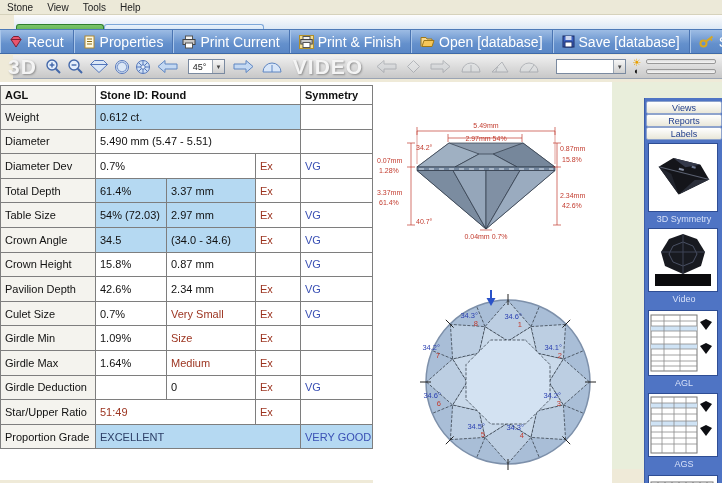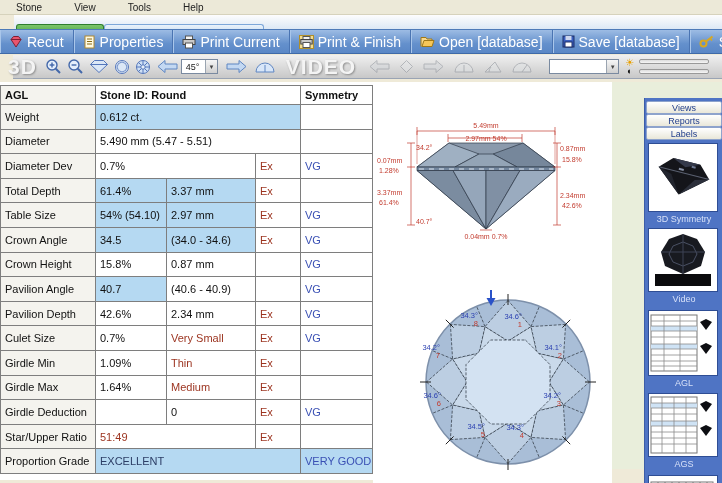--- a/index.html
+++ b/index.html
@@ -1,21 +1,21 @@
 <!DOCTYPE html>
 <html><head>
 <meta charset="utf-8">
 <style>
   html,body{margin:0;padding:0}
   body{width:722px;height:483px;position:relative;overflow:hidden;background:#efead8;
        font-family:"Liberation Sans",sans-serif;-webkit-font-smoothing:antialiased}
   
   #menubar{position:absolute;left:0;top:0;width:722px;height:14px;background:#ece9d8;
            border-bottom:1px solid #d6d2bc;display:flex;align-items:center;font-size:10px;color:#222}
-  .menu-item{padding:0 16px;cursor:default}
+  .menu-item{padding:0 7px;cursor:default}
   
   #tabrow{position:absolute;left:14px;top:15px;width:722px;height:22px;background:linear-gradient(#fdfdfd,#c9dcf0)}
   .tab{position:absolute;bottom:0;height:12px;border-radius:3px 3px 0 0;font-size:9.5px;
        display:flex;align-items:center;justify-content:center}
   #tab-measure{left:2px;width:86px;background:linear-gradient(#7cc46a,#3f9e3f);color:#fff;border:1px solid #2e7d2e;border-bottom:none}
   #tab-data{left:90px;width:158px;background:linear-gradient(#eaf2fb,#b9d4ee);color:#1a3b8c;border:1px solid #7da7d9;border-bottom:none;font-weight:bold}
   
   #toolbar{position:absolute;left:0;top:29px;width:722px;height:25px;
            background:linear-gradient(#9dbce4,#6490cc 60%,#5a87c6);
            border-top:1px solid #4d7ab8;border-bottom:1px solid #3f6aa8;display:flex;box-sizing:border-box}
@@ -28,21 +28,21 @@
            display:flex;align-items:center;box-sizing:border-box}
   .wm{font-size:21px;font-weight:bold;color:#f4f4f4;text-shadow:1px 1px 2px #8f8f8f;letter-spacing:1px;line-height:1}
   #wm3d{margin-left:-5px}
   #wmvideo{margin-left:10px}
   .igroup{display:flex;align-items:center}
   #ig1{margin-left:8px;gap:5px}
   #ig2{margin-left:7px;gap:6px}
   #ig3{margin-left:12px;gap:8px;opacity:.45;filter:grayscale(.85)}
   .ic{display:inline-flex;align-items:center;justify-content:center}
   .combo{width:37px;height:15px;background:#fff;border:1px solid #7a8aa0;font-size:9px;color:#222;
-         display:flex;align-items:center;padding-left:4px;position:relative;margin-left:2px;box-sizing:border-box}
+         display:flex;align-items:center;padding-left:4px;position:relative;margin-left:9px;box-sizing:border-box}
   .combo .arr{position:absolute;right:0;top:0;width:11px;height:100%;background:linear-gradient(#f6f6f6,#cfcfcf);
               border-left:1px solid #9aa4b0;display:flex;align-items:center;justify-content:center;font-size:6px;color:#444}
   #combo2{width:70px;margin-left:16px}
   .bright{margin-left:6px;display:flex;flex-direction:column;align-items:center;line-height:1;font-size:10px;color:#e8a000}
   .bright .half{font-size:9px;color:#111;margin-top:-1px}
   .sliders{margin-left:5px;display:flex;flex-direction:column;gap:5px;width:70px}
   .slider{height:3px;border:1px solid #999;border-radius:2px;background:linear-gradient(#dcdcdc,#f6f6f6)}
   
   #content{position:absolute;left:0;top:82px;width:722px;height:387px;background:#e9eedb}
   #table-panel{position:absolute;left:0;top:0;width:373px;height:398px;background:#fff}
@@ -310,64 +310,57 @@
             </tr>
             <tr>
               <td class="lbl">Total Depth</td>
               <td class="hl">61.4%</td>
               <td class="hl">3.37 mm</td>
               <td class="red">Ex</td>
               <td></td>
             </tr>
             <tr>
               <td class="lbl">Table Size</td>
-              <td class="hl">54% (54.10)</td>
+              <td class="hl">54% (72.03)</td>
               <td class="hl">2.97 mm</td>
               <td class="red">Ex</td>
               <td class="blue">VG</td>
             </tr>
             <tr>
               <td class="lbl">Crown Angle</td>
               <td class="hl">34.5</td>
               <td class="hl">(34.0 - 34.6)</td>
               <td class="red">Ex</td>
               <td class="blue">VG</td>
             </tr>
             <tr>
               <td class="lbl">Crown Height</td>
               <td>15.8%</td>
               <td>0.87 mm</td>
               <td></td>
               <td class="blue">VG</td>
             </tr>
             <tr>
-              <td class="lbl">Pavilion Angle</td>
-              <td class="hl">40.7</td>
-              <td>(40.6 - 40.9)</td>
-              <td></td>
-              <td class="blue">VG</td>
-            </tr>
-            <tr>
               <td class="lbl">Pavilion Depth</td>
               <td>42.6%</td>
               <td>2.34 mm</td>
               <td class="red">Ex</td>
               <td class="blue">VG</td>
             </tr>
             <tr>
               <td class="lbl">Culet Size</td>
               <td>0.7%</td>
               <td class="red">Very Small</td>
               <td class="red">Ex</td>
               <td class="blue">VG</td>
             </tr>
             <tr>
               <td class="lbl">Girdle Min</td>
               <td>1.09%</td>
-              <td class="red">Thin</td>
+              <td class="red">Size</td>
               <td class="red">Ex</td>
               <td></td>
             </tr>
             <tr>
               <td class="lbl">Girdle Max</td>
               <td>1.64%</td>
               <td class="red">Medium</td>
               <td class="red">Ex</td>
               <td></td>
             </tr>

